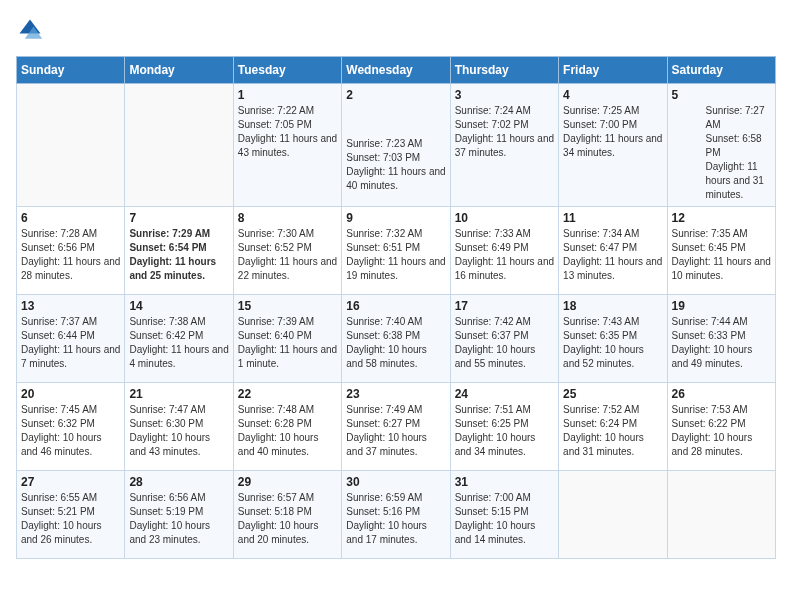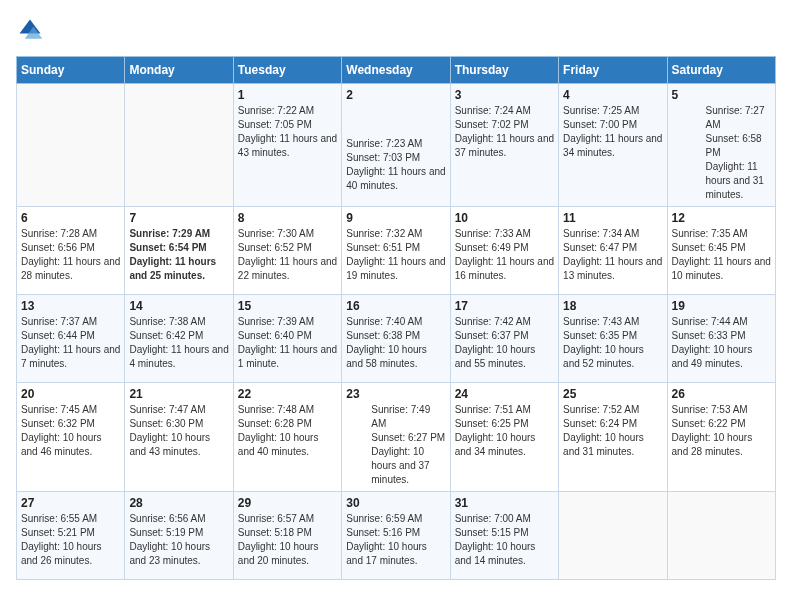--- a/index.html
+++ b/index.html
@@ -252,21 +252,21 @@
 Daylight: 10 hours and 43 minutes.</div>
         </td>
         <td>
           <span class="day-num">22</span>
           <div class="day-info" style="white-space: pre-line;">Sunrise: 7:48 AM
 Sunset: 6:28 PM
 Daylight: 10 hours and 40 minutes.</div>
         </td>
         <td>
           <span class="day-num">23</span>
-          <div class="day-info" style="white-space: pre-line; margin-left: 25px;">Sunrise: 7:49 AM
+          <div class="day-info" style="white-space: pre-line;">Sunrise: 7:49 AM
 Sunset: 6:27 PM
 Daylight: 10 hours and 37 minutes.</div>
         </td>
         <td>
           <span class="day-num">24</span>
           <div class="day-info" style="white-space: pre-line;">Sunrise: 7:51 AM
 Sunset: 6:25 PM
 Daylight: 10 hours and 34 minutes.</div>
         </td>
         <td>

